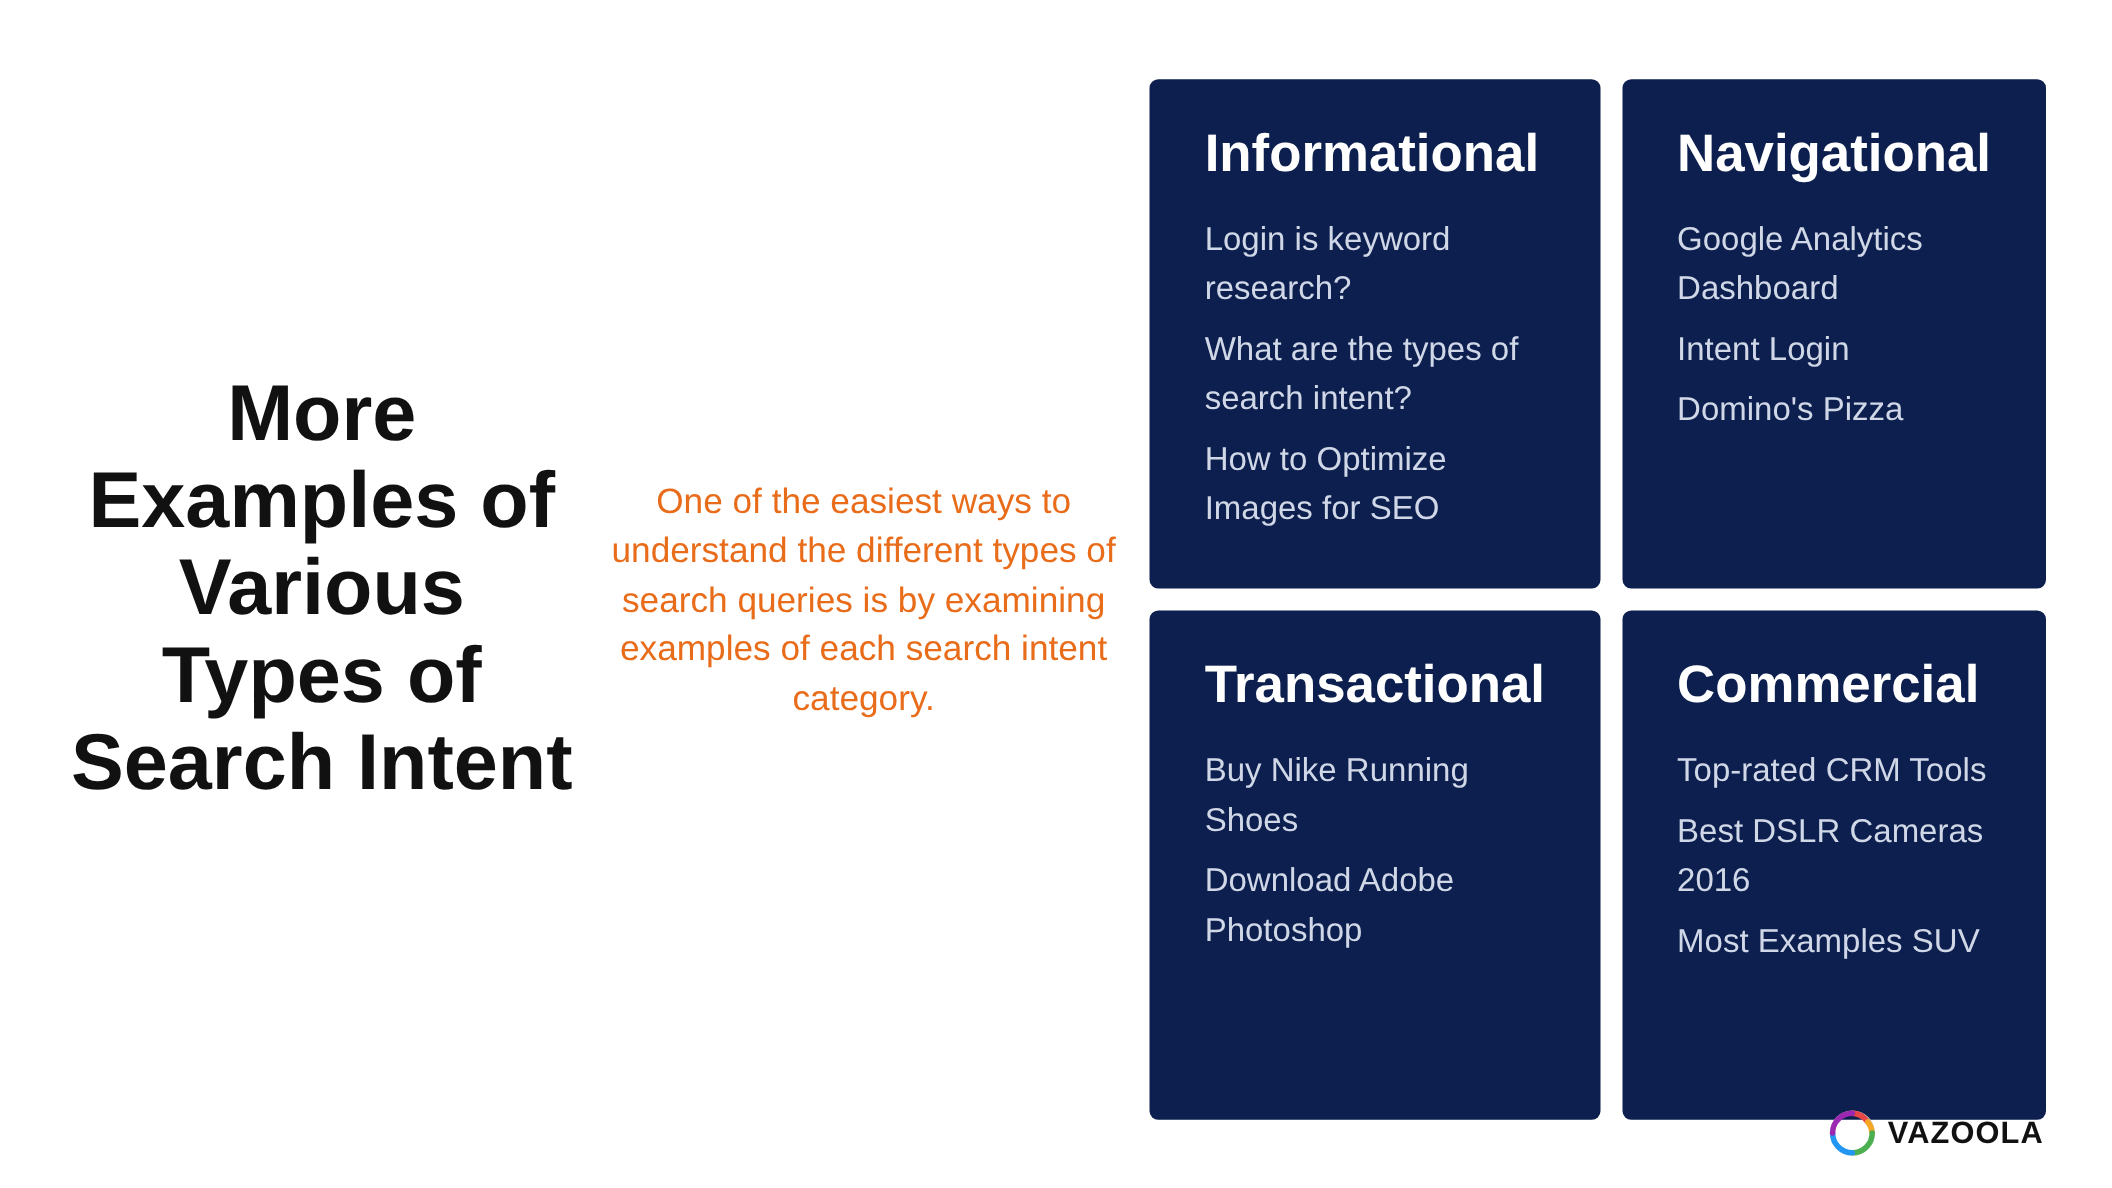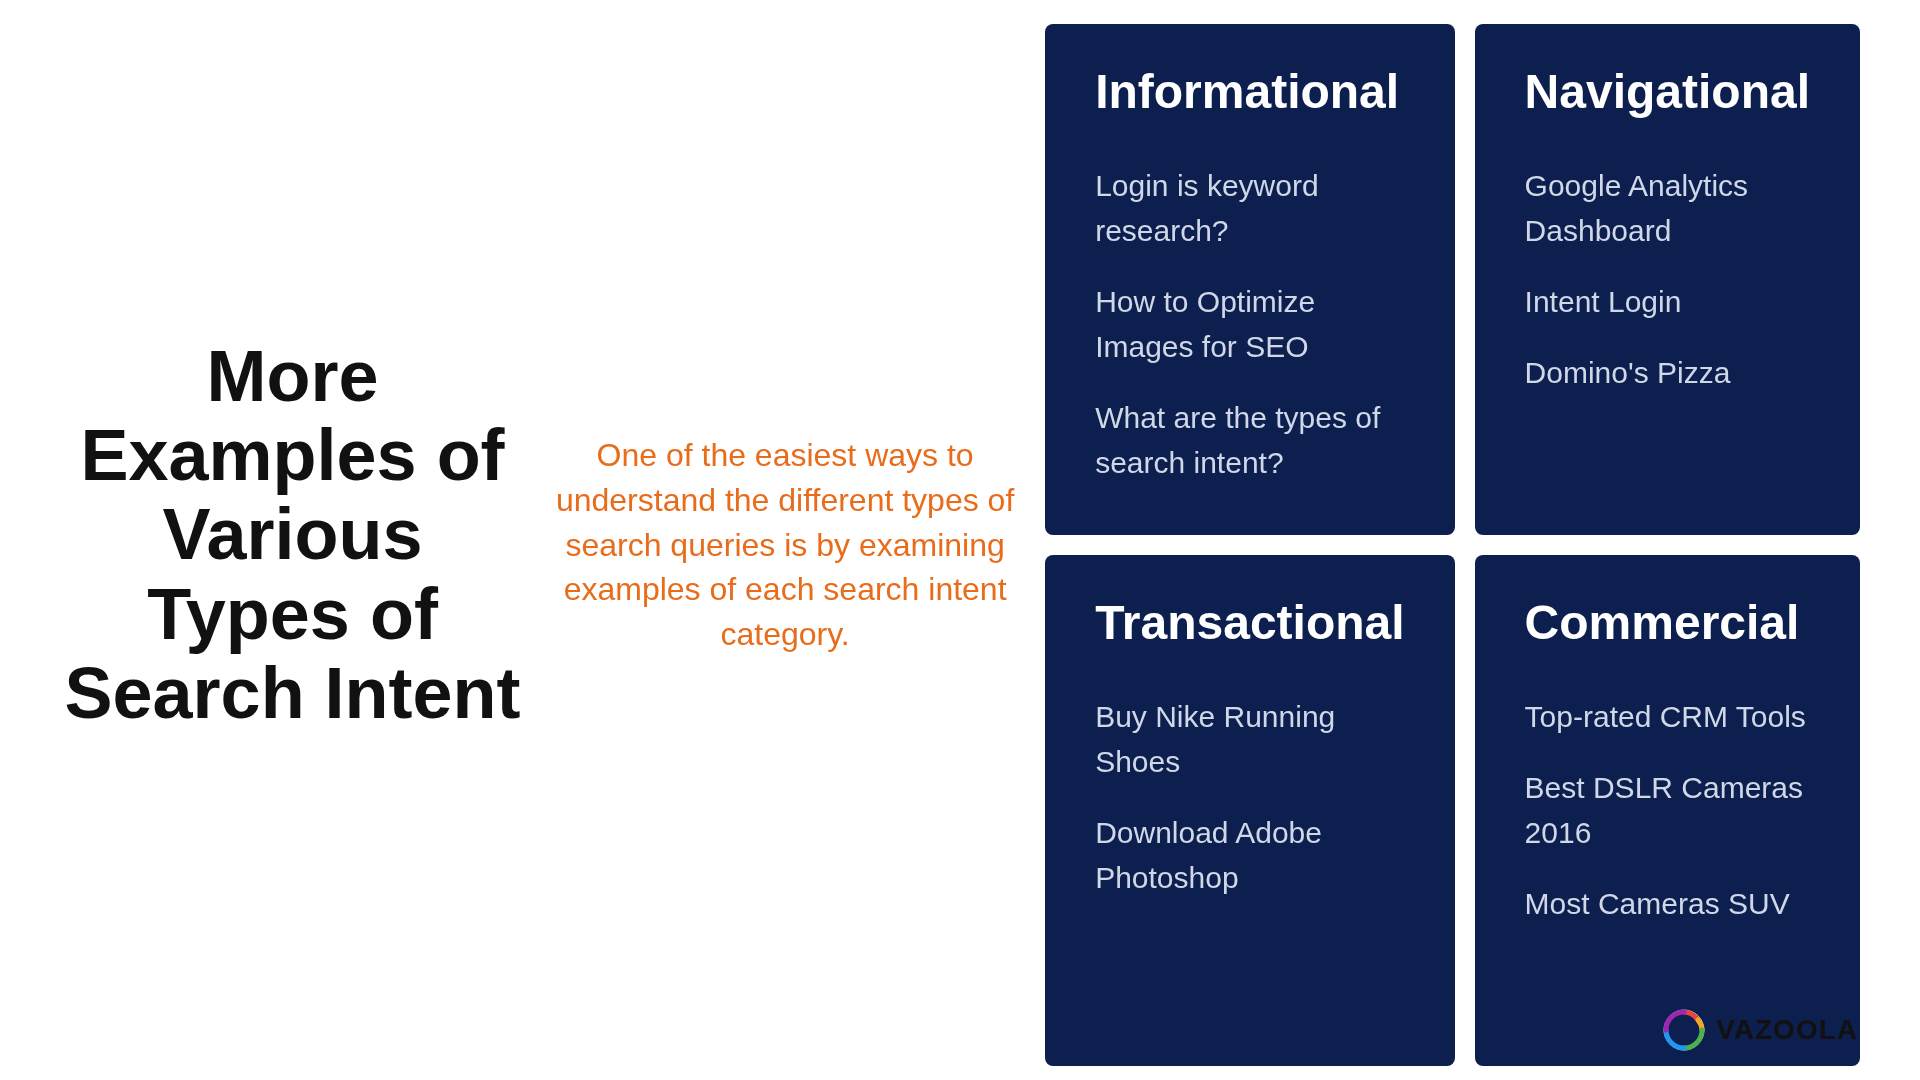--- a/index.html
+++ b/index.html
@@ -52,21 +52,20 @@
       width: 100%;
       flex: 1;
     }
 
     .card {
       background: #0d1f4e;
       border-radius: 8px;
       padding: 40px 50px;
       display: flex;
       flex-direction: column;
-      gap: 16px;
     }
 
     .card-title {
       font-size: 48px;
       font-weight: 700;
       color: #ffffff;
       margin-bottom: 28px;
     }
 
     .card-item {
@@ -101,39 +100,39 @@
 <body>
 
 <div class="page-container">
   <h1 class="main-title">More Examples of Various Types of Search Intent</h1>
   <p class="subtitle">One of the easiest ways to understand the different types of search queries is by examining examples of each search intent category.</p>
 
   <div class="grid">
   <div class="card">
         <div class="card-title">Informational</div>
         <div class="card-item">Login is keyword research?</div>
+        <div class="card-item">What are the types of search intent?</div>
         <div class="card-item">How to Optimize Images for SEO</div>
-        <div class="card-item">What are the types of search intent?</div>
       </div>
       <div class="card">
         <div class="card-title">Navigational</div>
         <div class="card-item">Google Analytics Dashboard</div>
         <div class="card-item">Intent Login</div>
         <div class="card-item">Domino's Pizza</div>
       </div>
       <div class="card">
         <div class="card-title">Transactional</div>
         <div class="card-item">Buy Nike Running Shoes</div>
         <div class="card-item">Download Adobe Photoshop</div>
       </div>
       <div class="card">
         <div class="card-title">Commercial</div>
         <div class="card-item">Top-rated CRM Tools</div>
         <div class="card-item">Best DSLR Cameras 2016</div>
-        <div class="card-item">Most Cameras SUV</div>
+        <div class="card-item">Most Examples SUV</div>
       </div>
     </div>
 </div>
 
 <div class="logo-container">
   <svg class="logo-icon" viewBox="0 0 44 44" xmlns="http://www.w3.org/2000/svg">
     <circle cx="22" cy="22" r="20" fill="none" stroke="#cccccc" stroke-width="1"></circle>
     <path d="M22 4 A18 18 0 0 1 36 12" stroke="#e84545" stroke-width="5" fill="none" stroke-linecap="round"></path>
     <path d="M36 12 A18 18 0 0 1 40 22" stroke="#f5a623" stroke-width="5" fill="none" stroke-linecap="round"></path>
     <path d="M40 22 A18 18 0 0 1 22 40" stroke="#4caf50" stroke-width="5" fill="none" stroke-linecap="round"></path>

